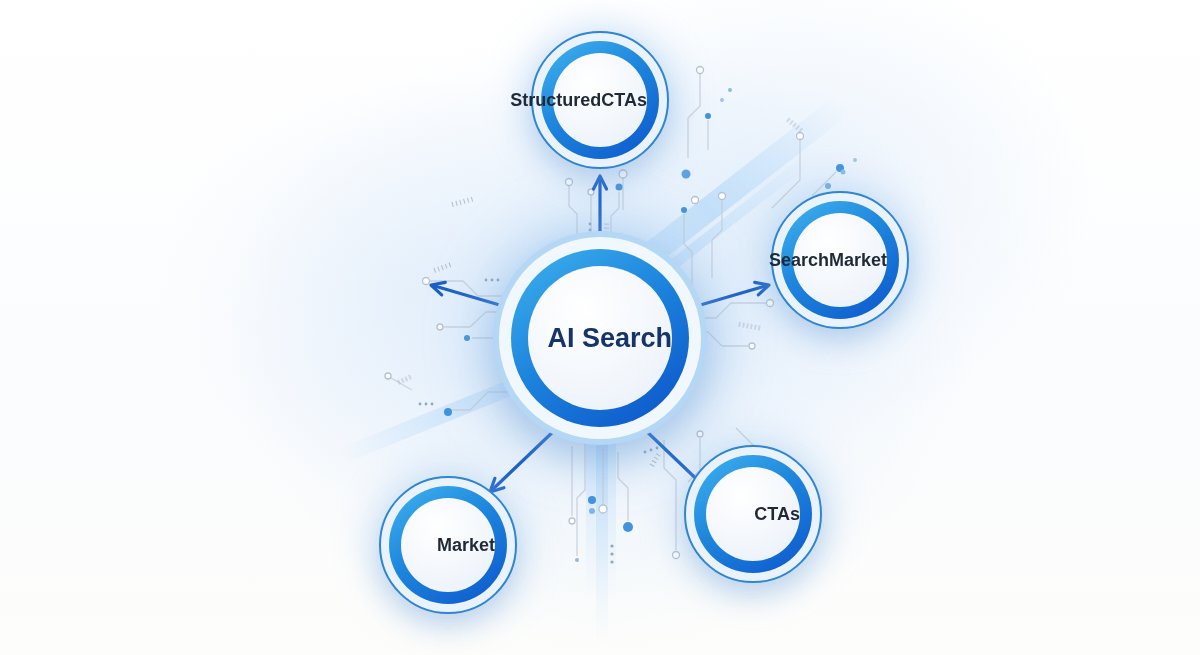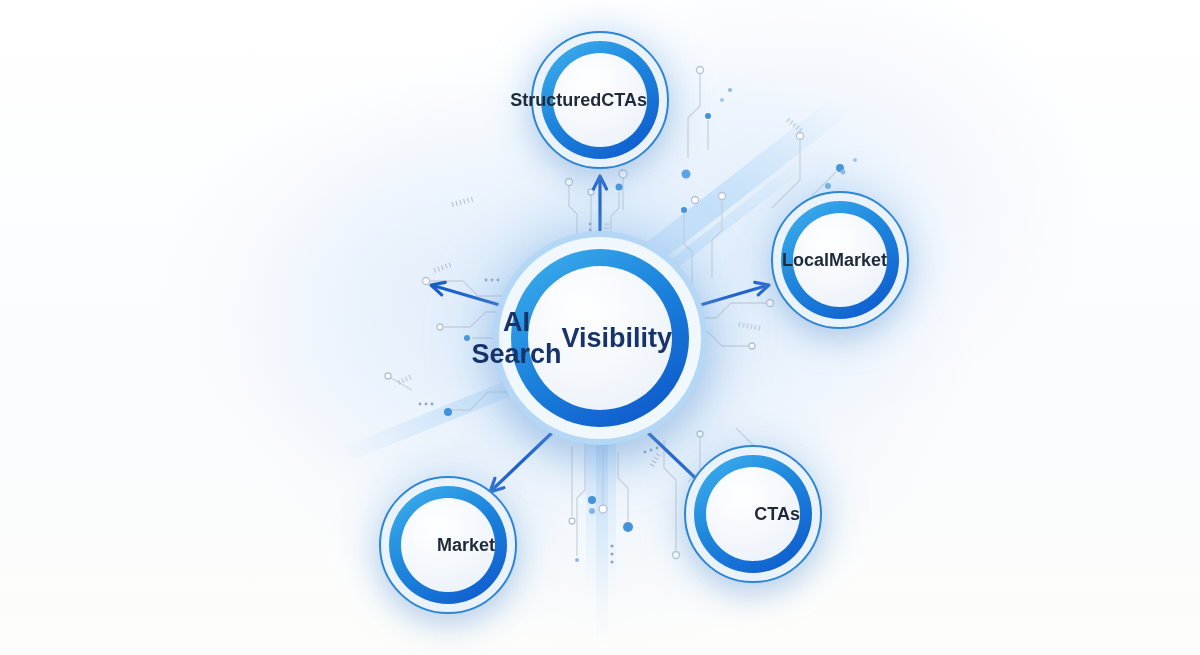--- a/index.html
+++ b/index.html
@@ -230,21 +230,21 @@
         <span>Structured</span>
         <span>CTAs</span>
       </div>
     </div>
   </div>
 
 
   <div class="node sat" style="left:840px;top:260px">
     <div class="ring">
       <div class="inner">
-        <span>Local</span>
+        <span>Search</span>
         <span>Market</span>
       </div>
     </div>
   </div>
 
   <div class="node sat" style="left:448px;top:545px">
     <div class="ring">
       <div class="inner">
         <span>Market</span>
       </div>
@@ -256,18 +256,17 @@
       <div class="inner">
         <span>CTAs</span>
       </div>
     </div>
   </div>
 
   <div class="node center" style="left:600px;top:338px">
     <div class="ring">
       <div class="inner">
         <span>AI Search</span>
-        <span>Visibility</span>
       </div>
     </div>
   </div>
 
 </div>
 
 </body></html>

